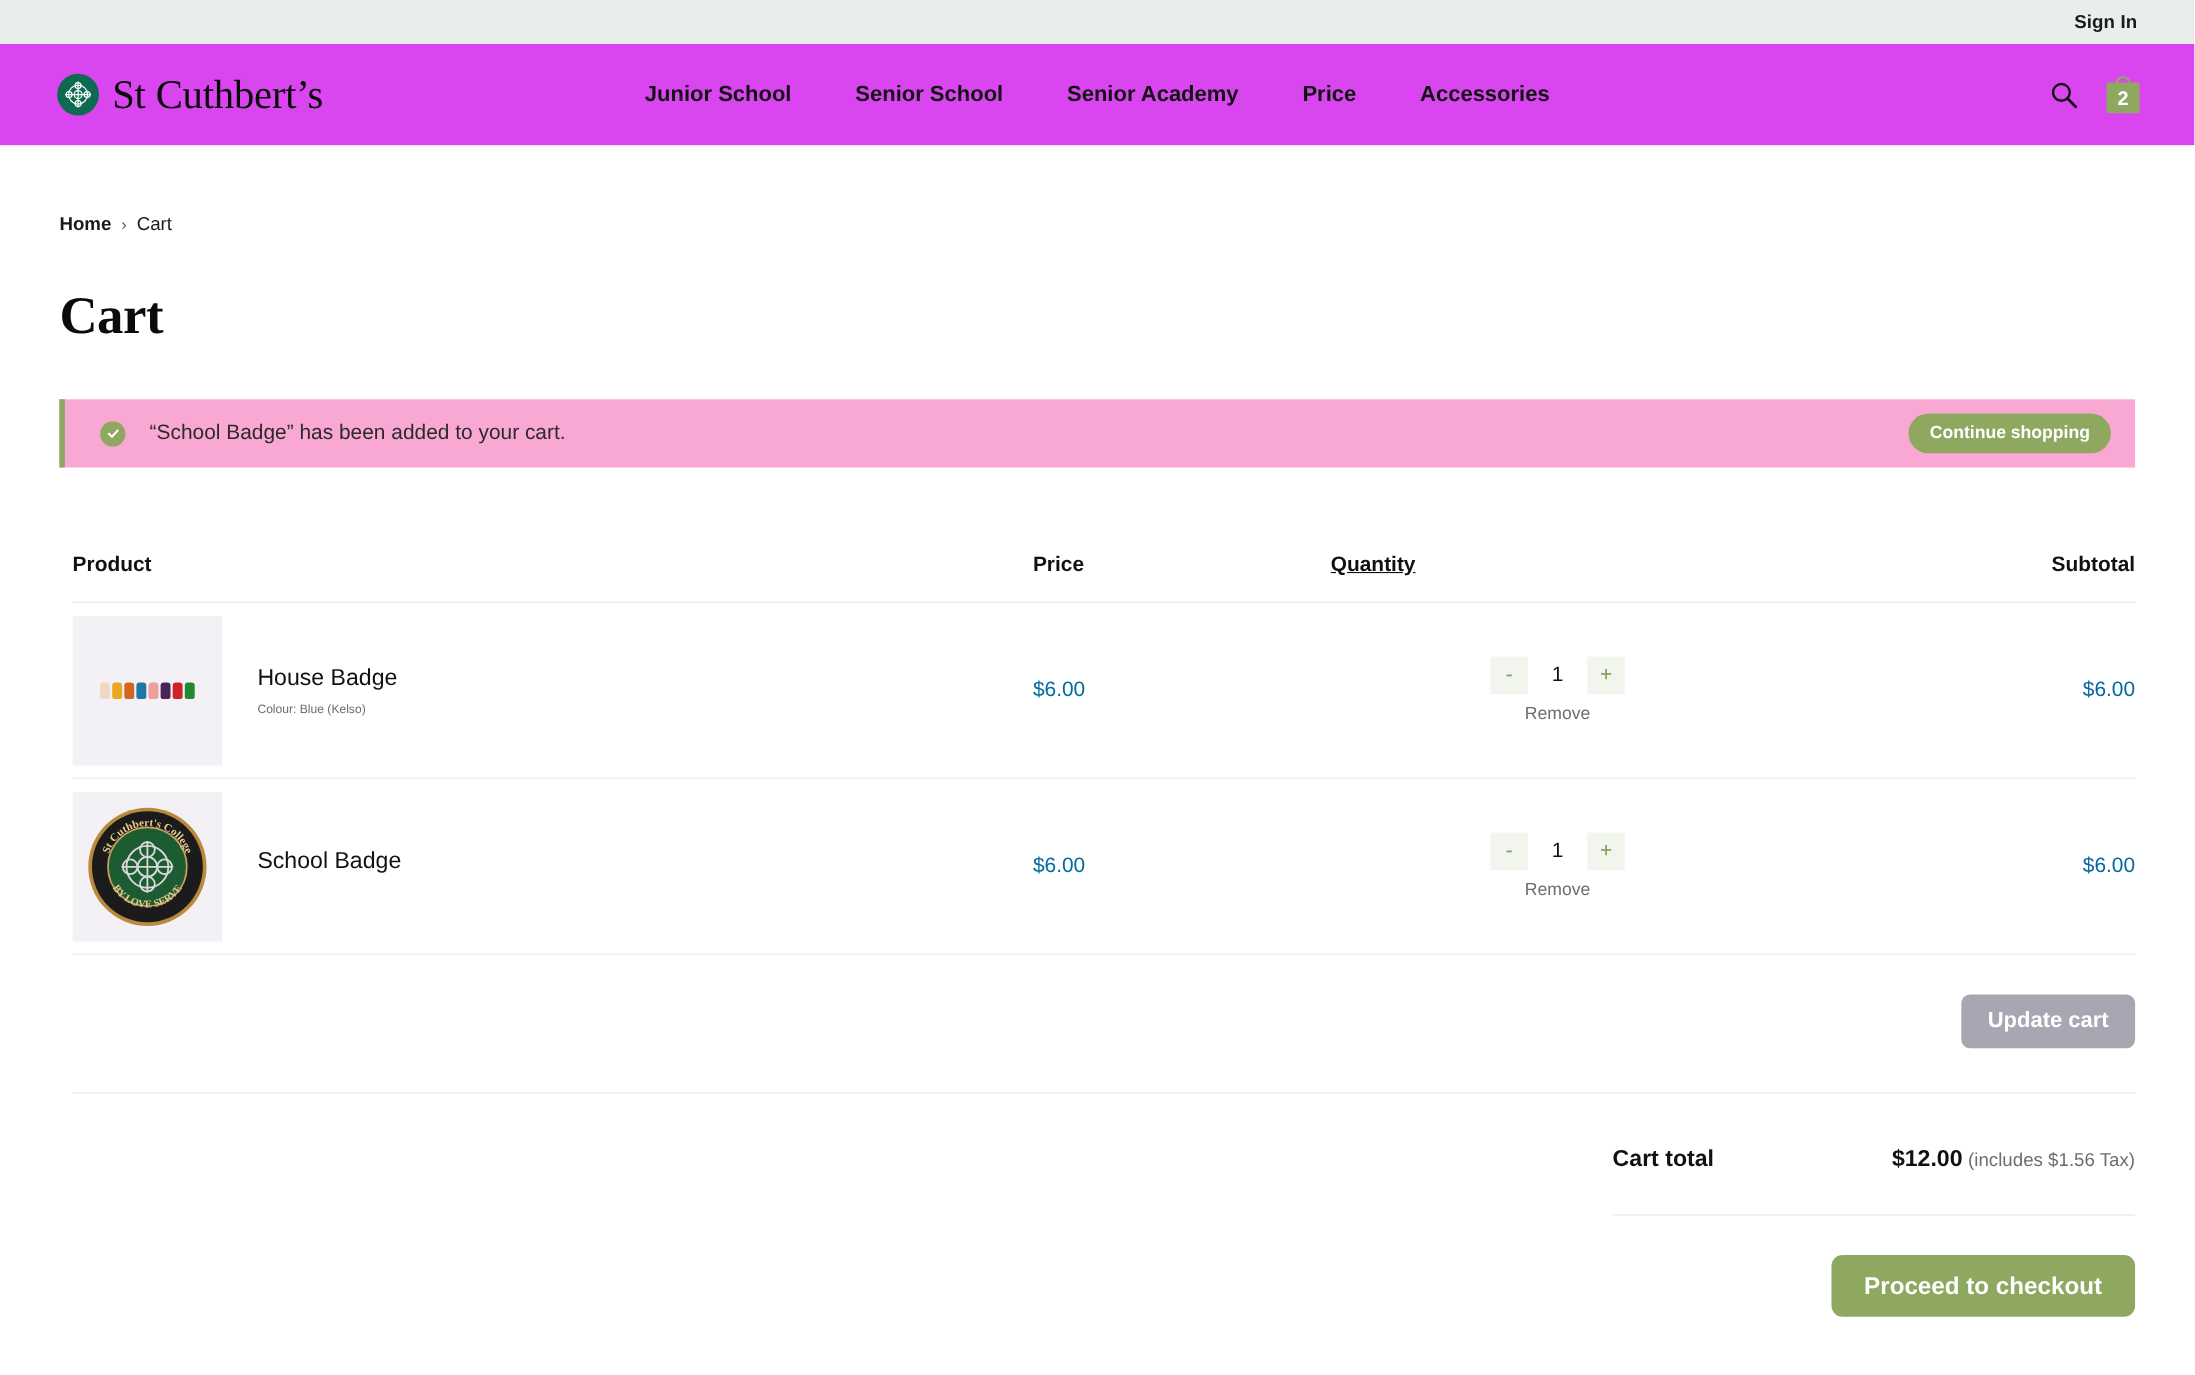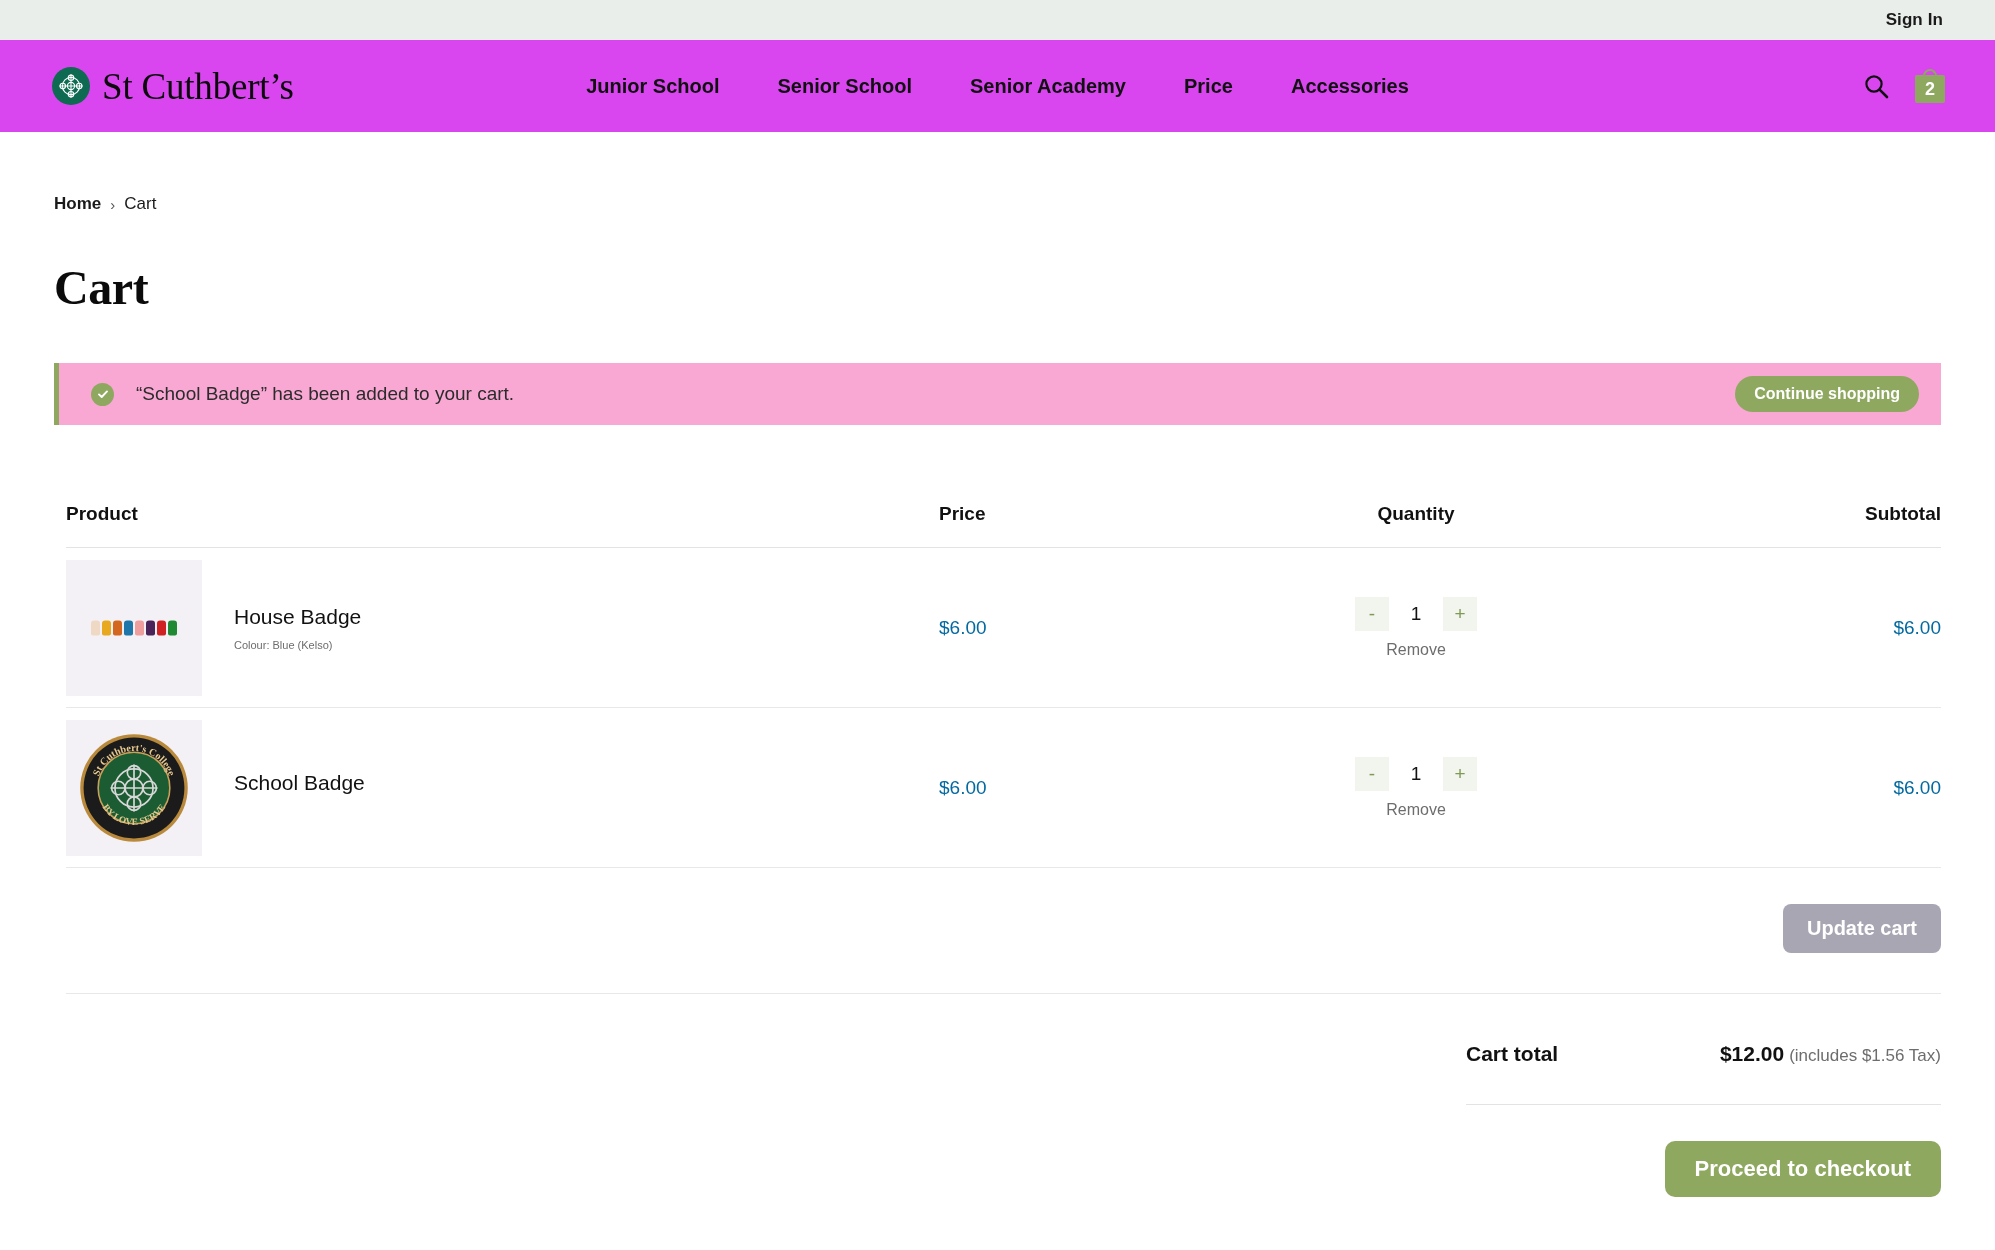--- a/index.html
+++ b/index.html
@@ -168,21 +168,21 @@
   .col-product { width: 44%; display: flex; align-items: center; }
   .col-price   { width: 17%; text-align: left; padding-left: 48px; }
   .col-qty     { width: 22%; display: flex; flex-direction: column; align-items: center; }
   .col-subtotal{ width: 17%; text-align: right; }
 
   .head-row {
     padding-bottom: 22px;
     border-bottom: 1px solid #e3e3e3;
   }
   .head-row > div { font-size: 19px; font-weight: 700; color: #111; }
-  .head-row .col-qty { display: block; text-align: center; }
+  .head-row .col-qty { display: block; text-align: left; text-decoration: underline; }
 
   .item-row {
     border-bottom: 1px solid #e8e8e8;
     min-height: 160px;
   }
   .thumb {
     width: 136px; height: 136px;
     background: #f3f1f5;
     flex: none;
     position: relative;

